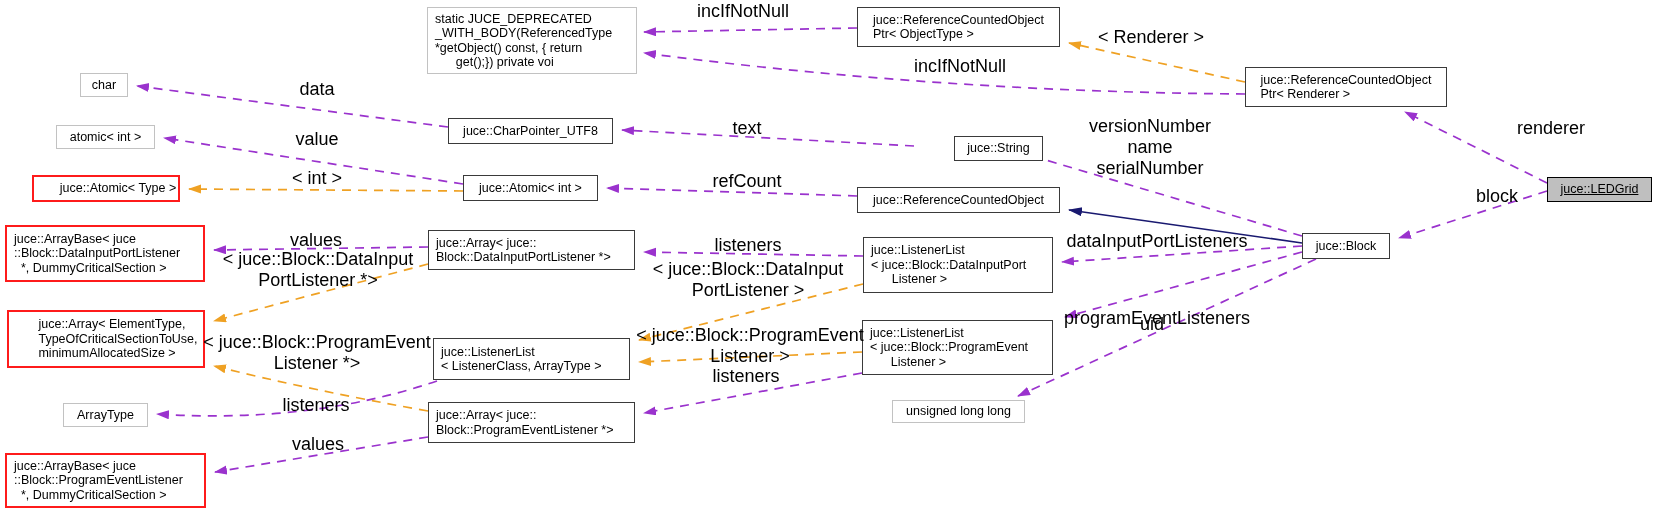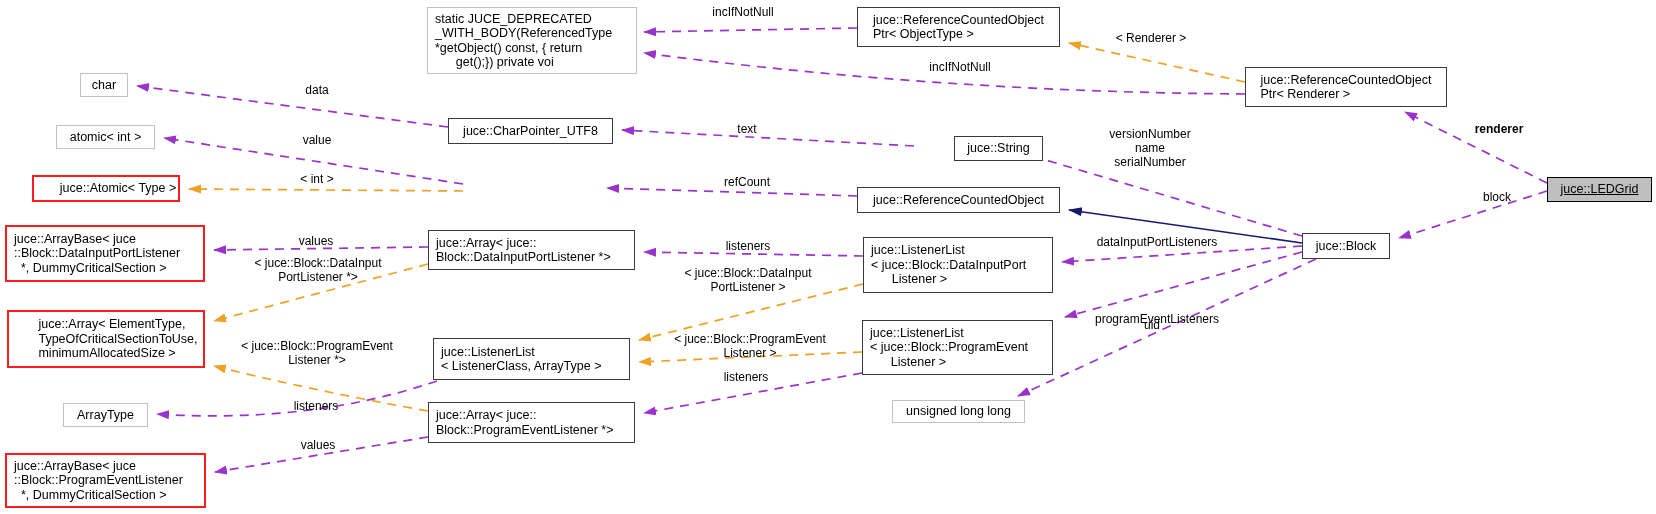--- a/index.html
+++ b/index.html
@@ -29,21 +29,21 @@
     display:flex;align-items:center;justify-content:center;
     font-size:12.5px;line-height:1.16;color:var(--text);
     white-space:pre;
   }
   .node.plain{border:1.2px solid var(--plain_border);}
   .node.trunc{border:2px solid var(--truncated_border);padding-left:24px;}
   .node.focus{background:var(--focus_fill);border-color:#000;text-decoration:underline;}
   .node.ta-l{justify-content:flex-start;text-align:left;padding-left:7px;}
   .elabel{
     position:absolute;transform:translate(-50%,-50%);
-    font-size:12px;line-height:1.18;color:var(--text);
+    font-size:18px;line-height:1.18;color:var(--text);
     white-space:pre;text-align:center;
   }
 </style>
 </head>
 <body>
 
 <div id="canvas">
 
   <svg id="edges" viewBox="0 0 1656 514" xmlns="http://www.w3.org/2000/svg">
     <defs>
@@ -100,20 +100,21 @@
   <div class="node plain" style="left:80px;top:73px;width:48px;height:24px;">char</div>
 
   <div class="node plain" style="left:56px;top:125px;width:99px;height:24px;">atomic&lt; int &gt;</div>
 
   <div class="node" style="left:448px;top:118px;width:165px;height:26px;">juce::CharPointer_UTF8</div>
 
   <div class="node" style="left:914px;top:136px;width:89px;height:25px;margin-left:40px;">juce::String</div>
 
   <div class="node trunc" style="left:32px;top:175px;width:148px;height:27px;">juce::Atomic&lt; Type &gt;</div>
 
+  <div class="node" style="left:463px;top:175px;width:135px;height:26px;">juce::Atomic&lt; int &gt;</div>
 
   <div class="node" style="left:857px;top:187px;width:203px;height:26px;">juce::ReferenceCountedObject</div>
 
   <div class="node" style="left:1302px;top:233px;width:88px;height:26px;">juce::Block</div>
 
   <div class="node focus" style="left:1547px;top:177px;width:105px;height:25px;">juce::LEDGrid</div>
 
   <div class="node trunc ta-l" style="left:5px;top:225px;width:200px;height:57px;">juce::ArrayBase&lt; juce
 ::Block::DataInputPortListener
   *, DummyCriticalSection &gt;</div>
@@ -143,21 +144,21 @@
   <div class="node ta-l" style="left:428px;top:402px;width:207px;height:41px;">juce::Array&lt; juce::
 Block::ProgramEventListener *&gt;</div>
 
   <div class="node trunc ta-l" style="left:5px;top:453px;width:201px;height:55px;">juce::ArrayBase&lt; juce
 ::Block::ProgramEventListener
   *, DummyCriticalSection &gt;</div>
 
   <div class="elabel" style="left:743px;top:12px;">incIfNotNull</div>
   <div class="elabel" style="left:960px;top:67px;">incIfNotNull</div>
   <div class="elabel" style="left:1151px;top:38px;">&lt; Renderer &gt;</div>
-  <div class="elabel" style="left:1499px;top:129px;font-weight:bold;">renderer</div>
+  <div class="elabel" style="left:1551px;top:129px;">renderer</div>
   <div class="elabel" style="left:1497px;top:197px;">block</div>
   <div class="elabel" style="left:317px;top:90px;">data</div>
   <div class="elabel" style="left:317px;top:140px;">value</div>
   <div class="elabel" style="left:317px;top:179px;">&lt; int &gt;</div>
   <div class="elabel" style="left:747px;top:129px;">text</div>
   <div class="elabel" style="left:747px;top:182px;">refCount</div>
   <div class="elabel" style="left:1150px;top:148px;">versionNumber
 name
 serialNumber</div>
   <div class="elabel" style="left:316px;top:241px;">values</div>

